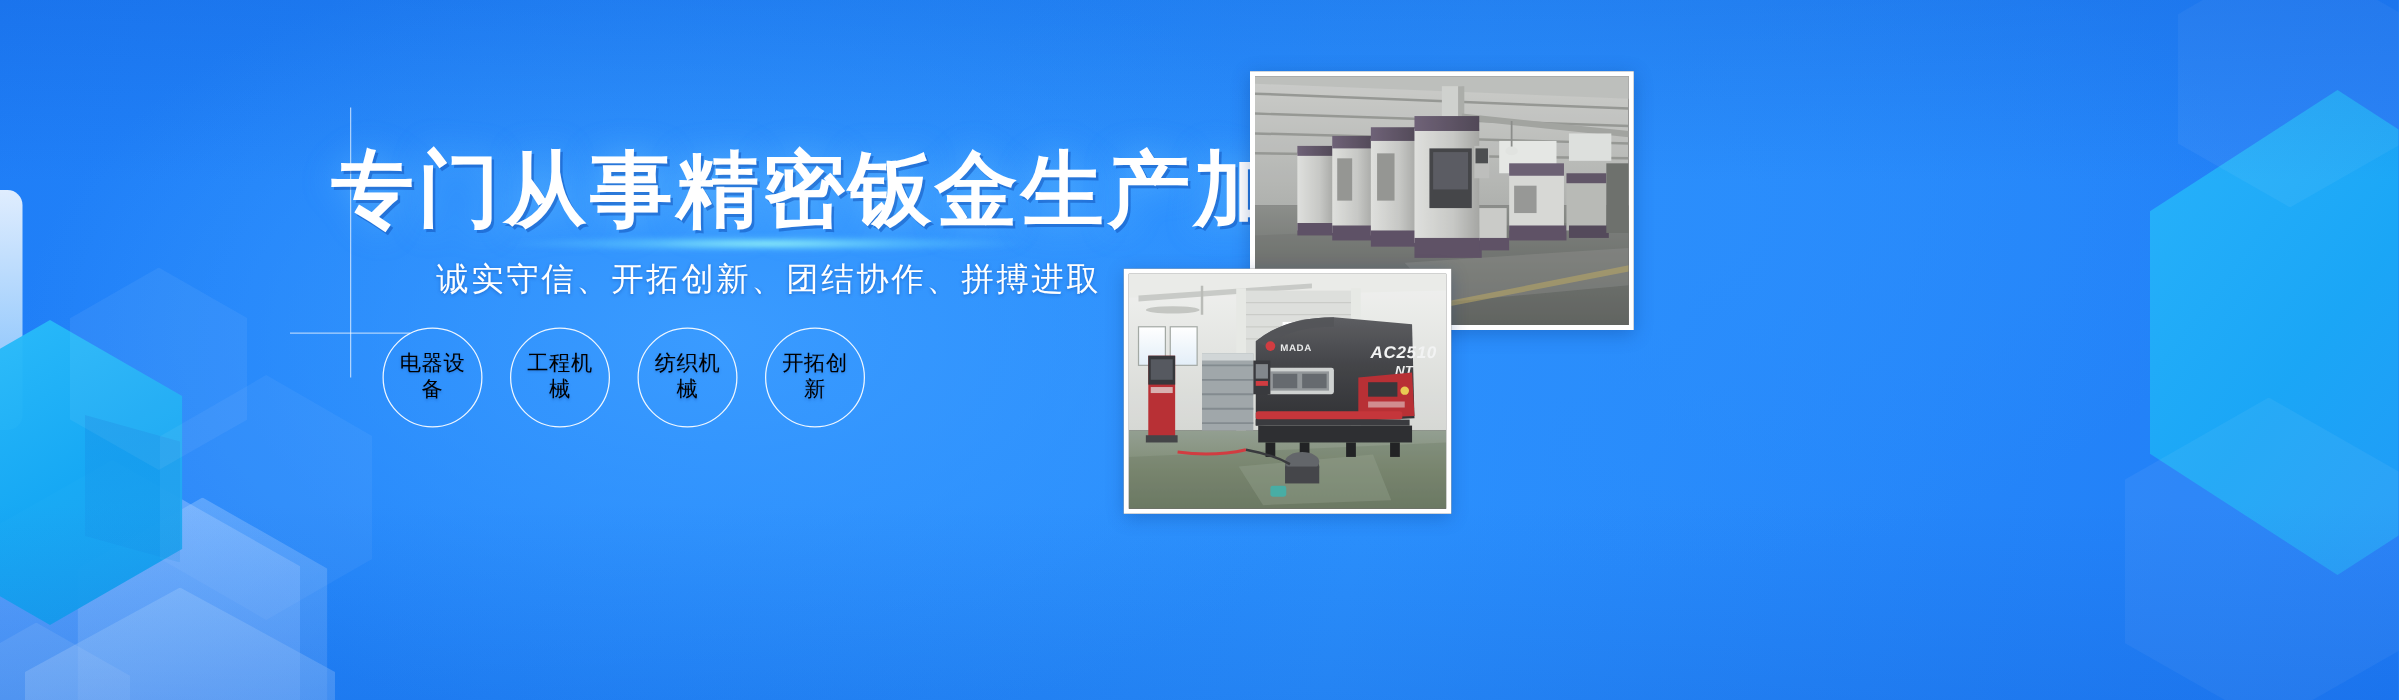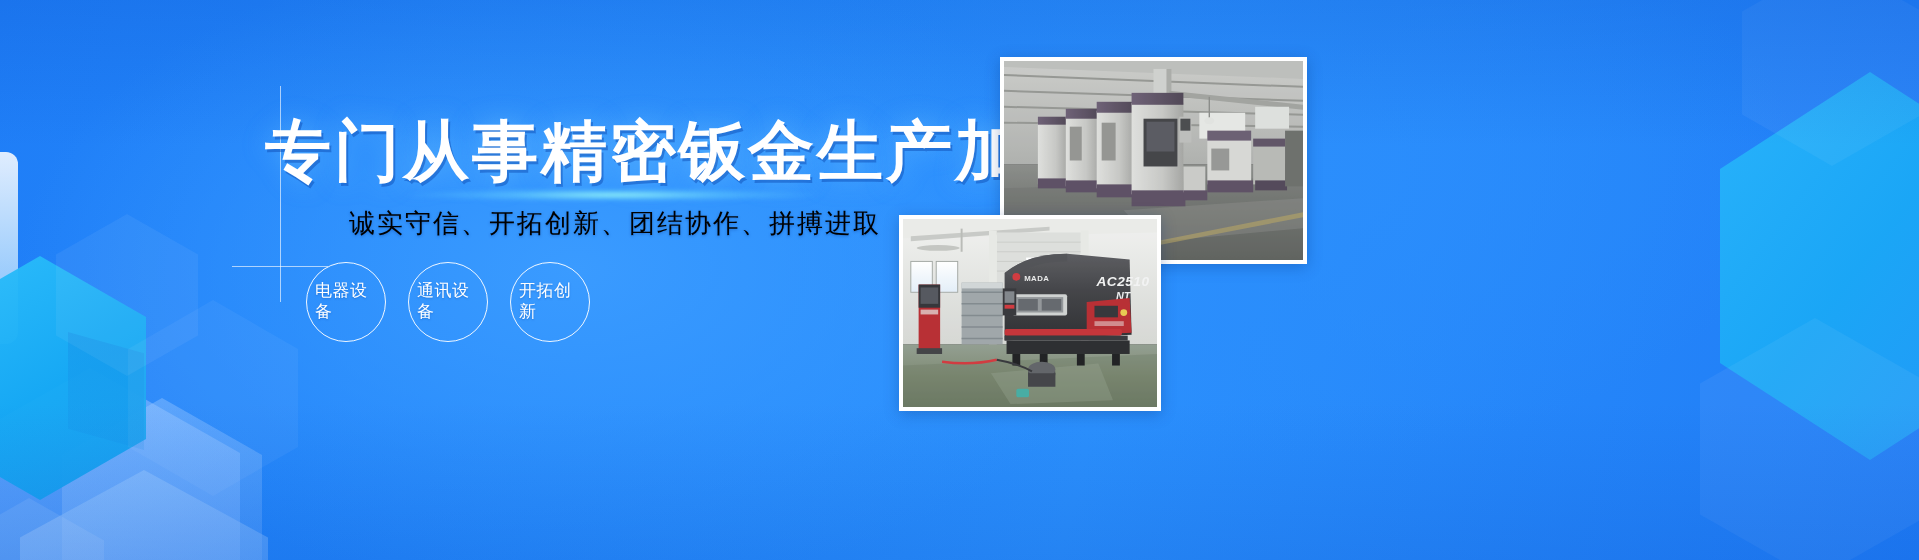--- a/index.html
+++ b/index.html
@@ -56,32 +56,32 @@
     position:absolute;left:300px;top:188px;
     width:570px;height:14px;
     background:radial-gradient(ellipse 50% 60% at 55% 50%,
                rgba(160,255,245,.95) 0%, rgba(110,220,255,.45) 38%,
                rgba(110,220,255,0) 75%);
     filter:blur(2px);
   }
   .subline{
     position:absolute;left:349px;top:207px;
     font-size:26px;line-height:1.25;letter-spacing:2px;
-    color:#000000;white-space:nowrap;
+    color:#ffffff;white-space:nowrap;
     text-shadow:0 1px 3px rgba(10,60,150,.45);
   }
 
   
   .badges{position:absolute;left:306px;top:262px;display:flex;gap:22px;}
   .badge{
     width:80px;height:80px;border-radius:50%;
     border:1px solid rgba(255,255,255,.92);
     display:flex;align-items:center;justify-content:center;
-    text-align:left;
-    color:#ffffff;font-size:17px;line-height:1.22;
+    text-align:center;
+    color:#000000;font-size:17px;line-height:1.22;
     letter-spacing:.5px;
     padding:0 8px;
     text-shadow:0 1px 2px rgba(10,60,150,.35);
   }
 
   
   .photo{
     position:absolute;
     border:4px solid #ffffff;
     background:#444;
@@ -150,21 +150,24 @@
     <div class="headline">专门从事精密钣金生产加工</div>
     <div class="headline-glow"></div>
     <div class="subline">诚实守信、开拓创新、团结协作、拼搏进取</div>
   </div>
 
   <div class="badges">
     <div class="badge">
       <span>电器设备</span>
     </div>
     <div class="badge">
-      <span>通讯设备</span>
+      <span>工程机械</span>
+    </div>
+    <div class="badge">
+      <span>纺织机械</span>
     </div>
     <div class="badge">
       <span>开拓创新</span>
     </div>
   </div>
 
   <div class="photo photo-top">
     <svg viewBox="0 0 300 200" preserveAspectRatio="none">
       <defs>
         <linearGradient id="ceil" x1="0" y1="0" x2="0" y2="1">

